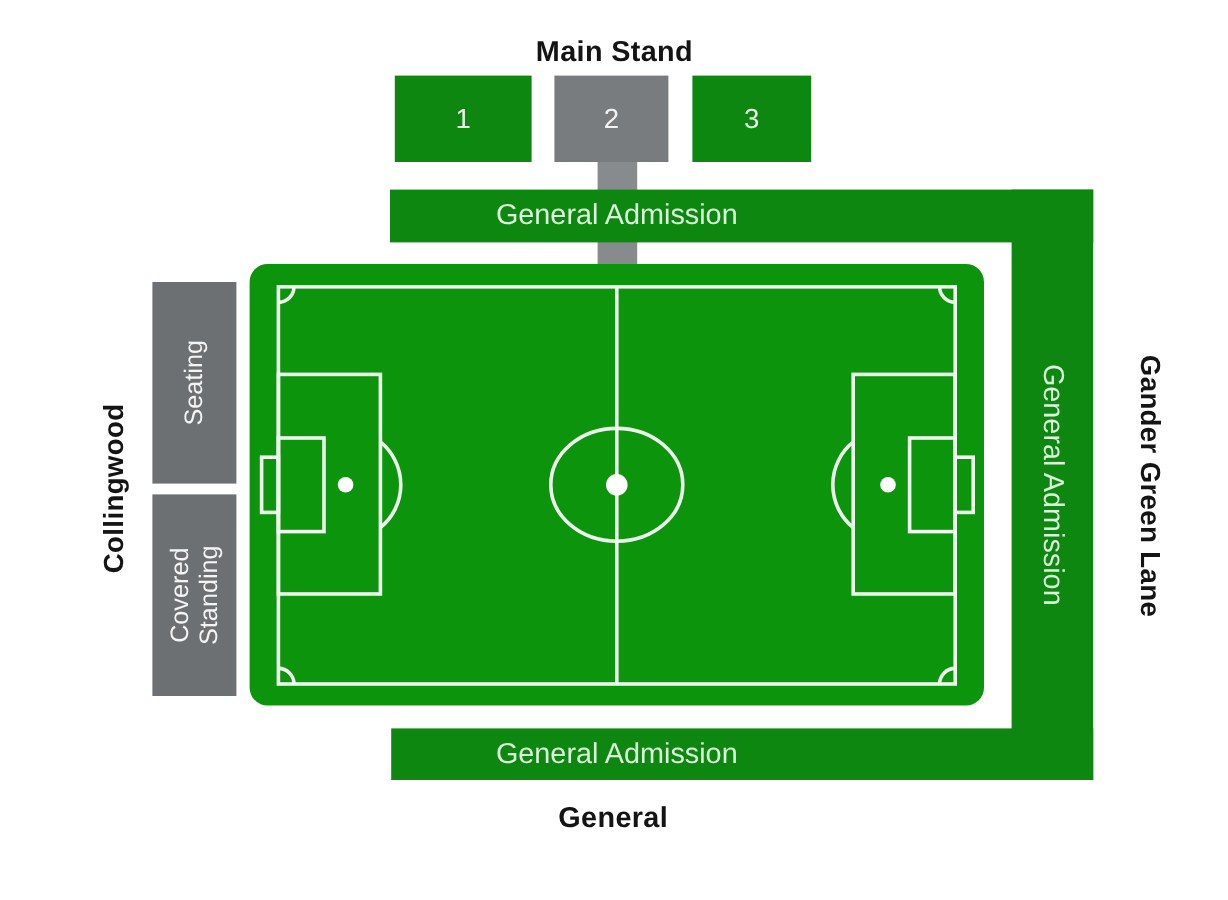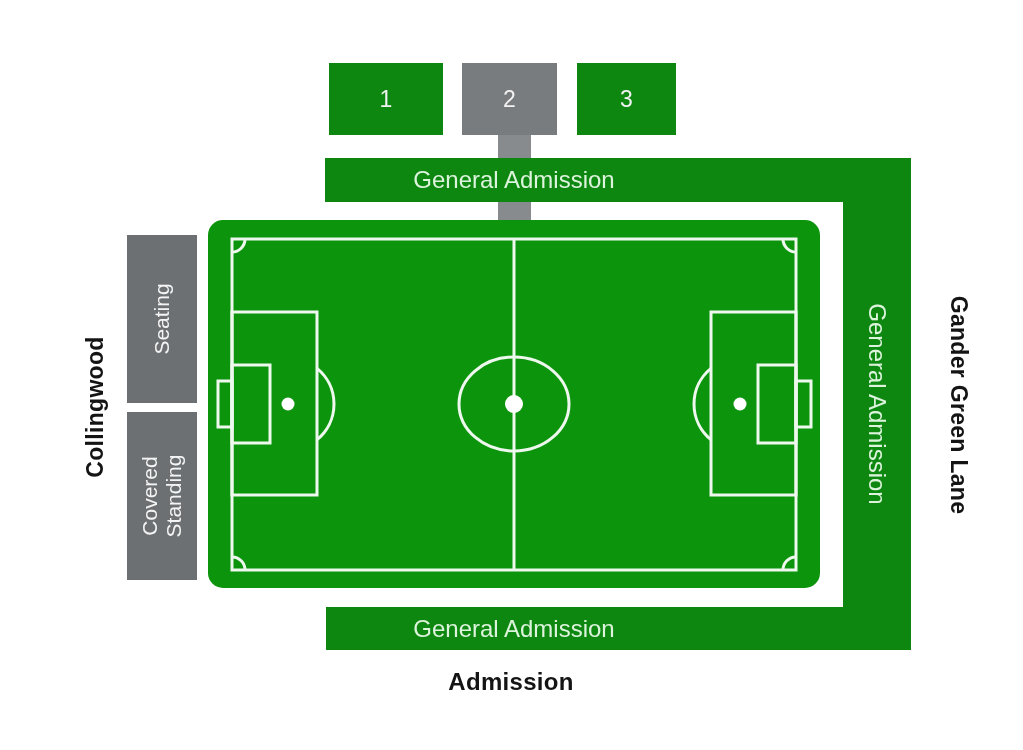--- a/index.html
+++ b/index.html
@@ -65,20 +65,21 @@
 
   .vbar-label-wrap {
     display: flex; align-items: center; justify-content: center;
   }
 </style>
 </head>
 <body>
 
 <div class="canvas">
 
+  <div class="abs black-label" style="left:512px; top:30px; transform:translateX(-50%);">Main Stand</div>
 
   <div class="abs block green-fill" style="left:329px; top:63px; width:114px; height:72px;">
     <span>1</span>
   </div>
   <div class="abs block gray-fill" style="left:462px; top:63px; width:95px; height:72px;">
     <span>2</span>
   </div>
   <div class="abs block green-fill" style="left:577px; top:63px; width:99px; height:72px;">
     <span>3</span>
   </div>
@@ -145,15 +146,15 @@
   </div>
 
   <div class="terrace" style="left:127px; top:412px; width:70px; height:168px;">
     <span class="rot" style="width:126px;">Covered Standing</span>
   </div>
 
   <div class="rot-wrap" style="left:958px; top:405px;">
     <span class="black-label" style="transform:translate(-50%,-50%) rotate(90deg); font-size:23px;">Gander Green Lane</span>
   </div>
 
-  <div class="abs black-label" style="left:511px; top:668px; transform:translateX(-50%);">Admission</div>
+  <div class="abs black-label" style="left:511px; top:668px; transform:translateX(-50%);">General</div>
 
 </div>
 
 </body></html>

